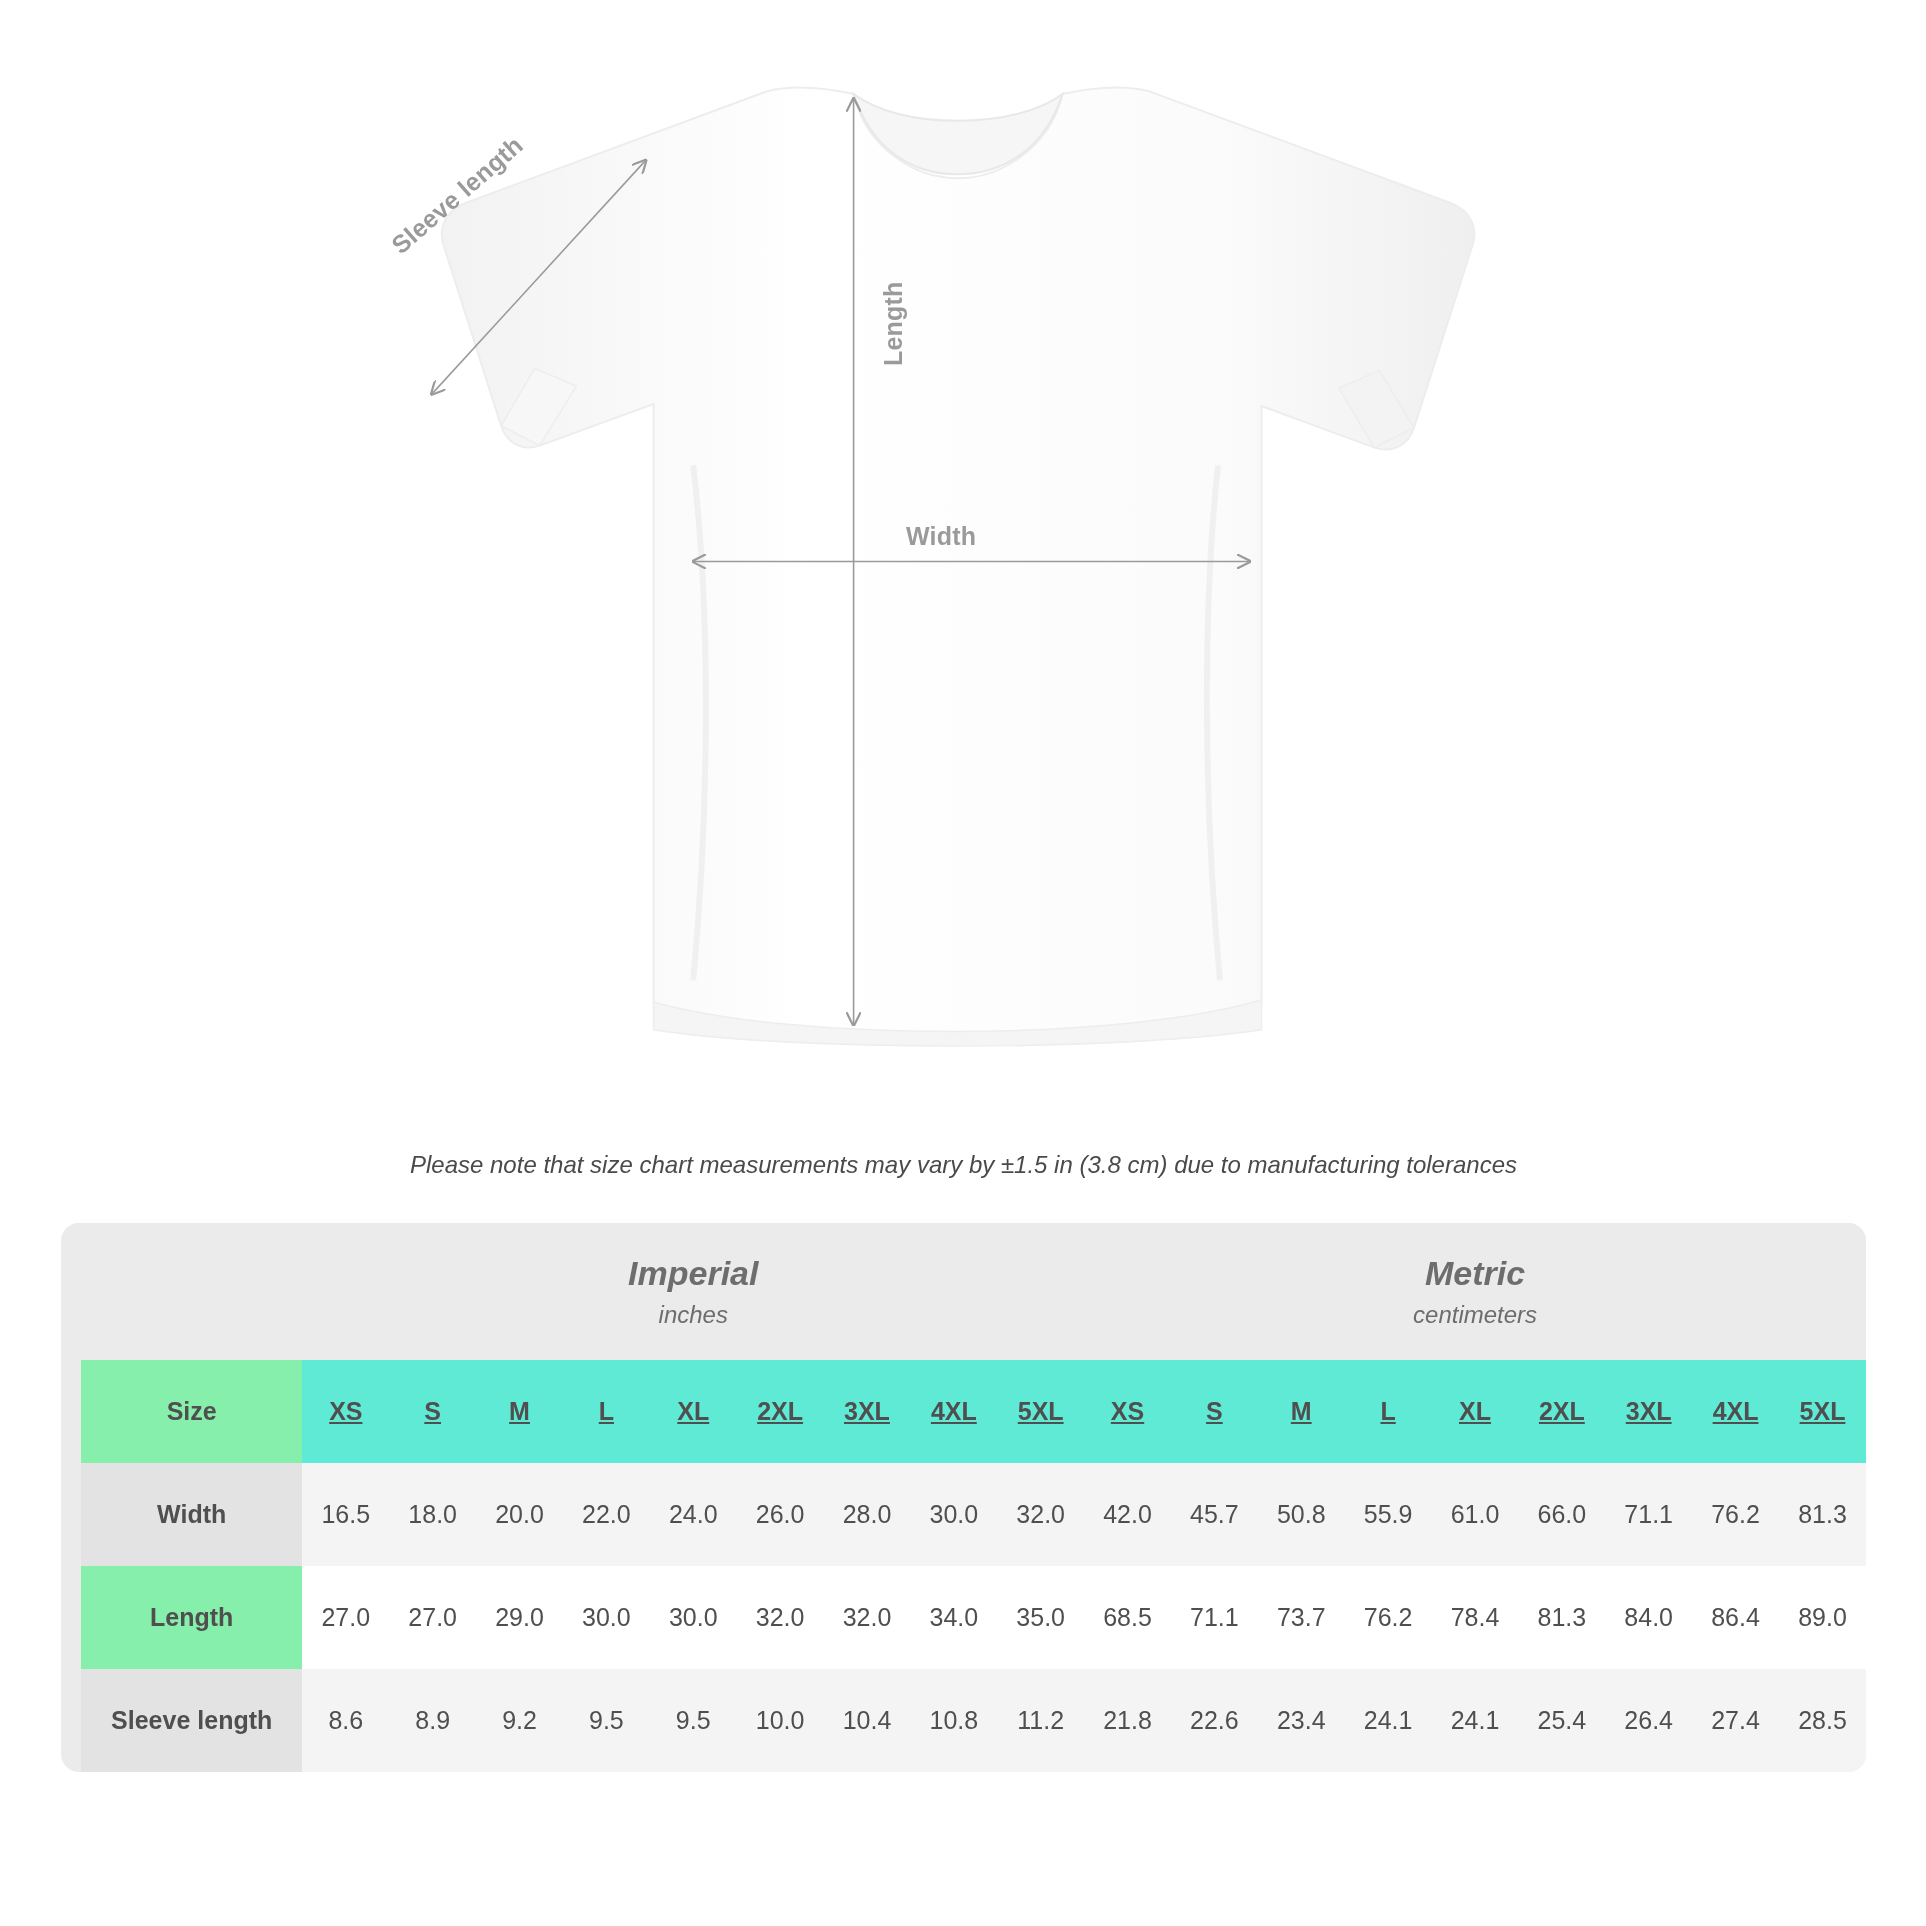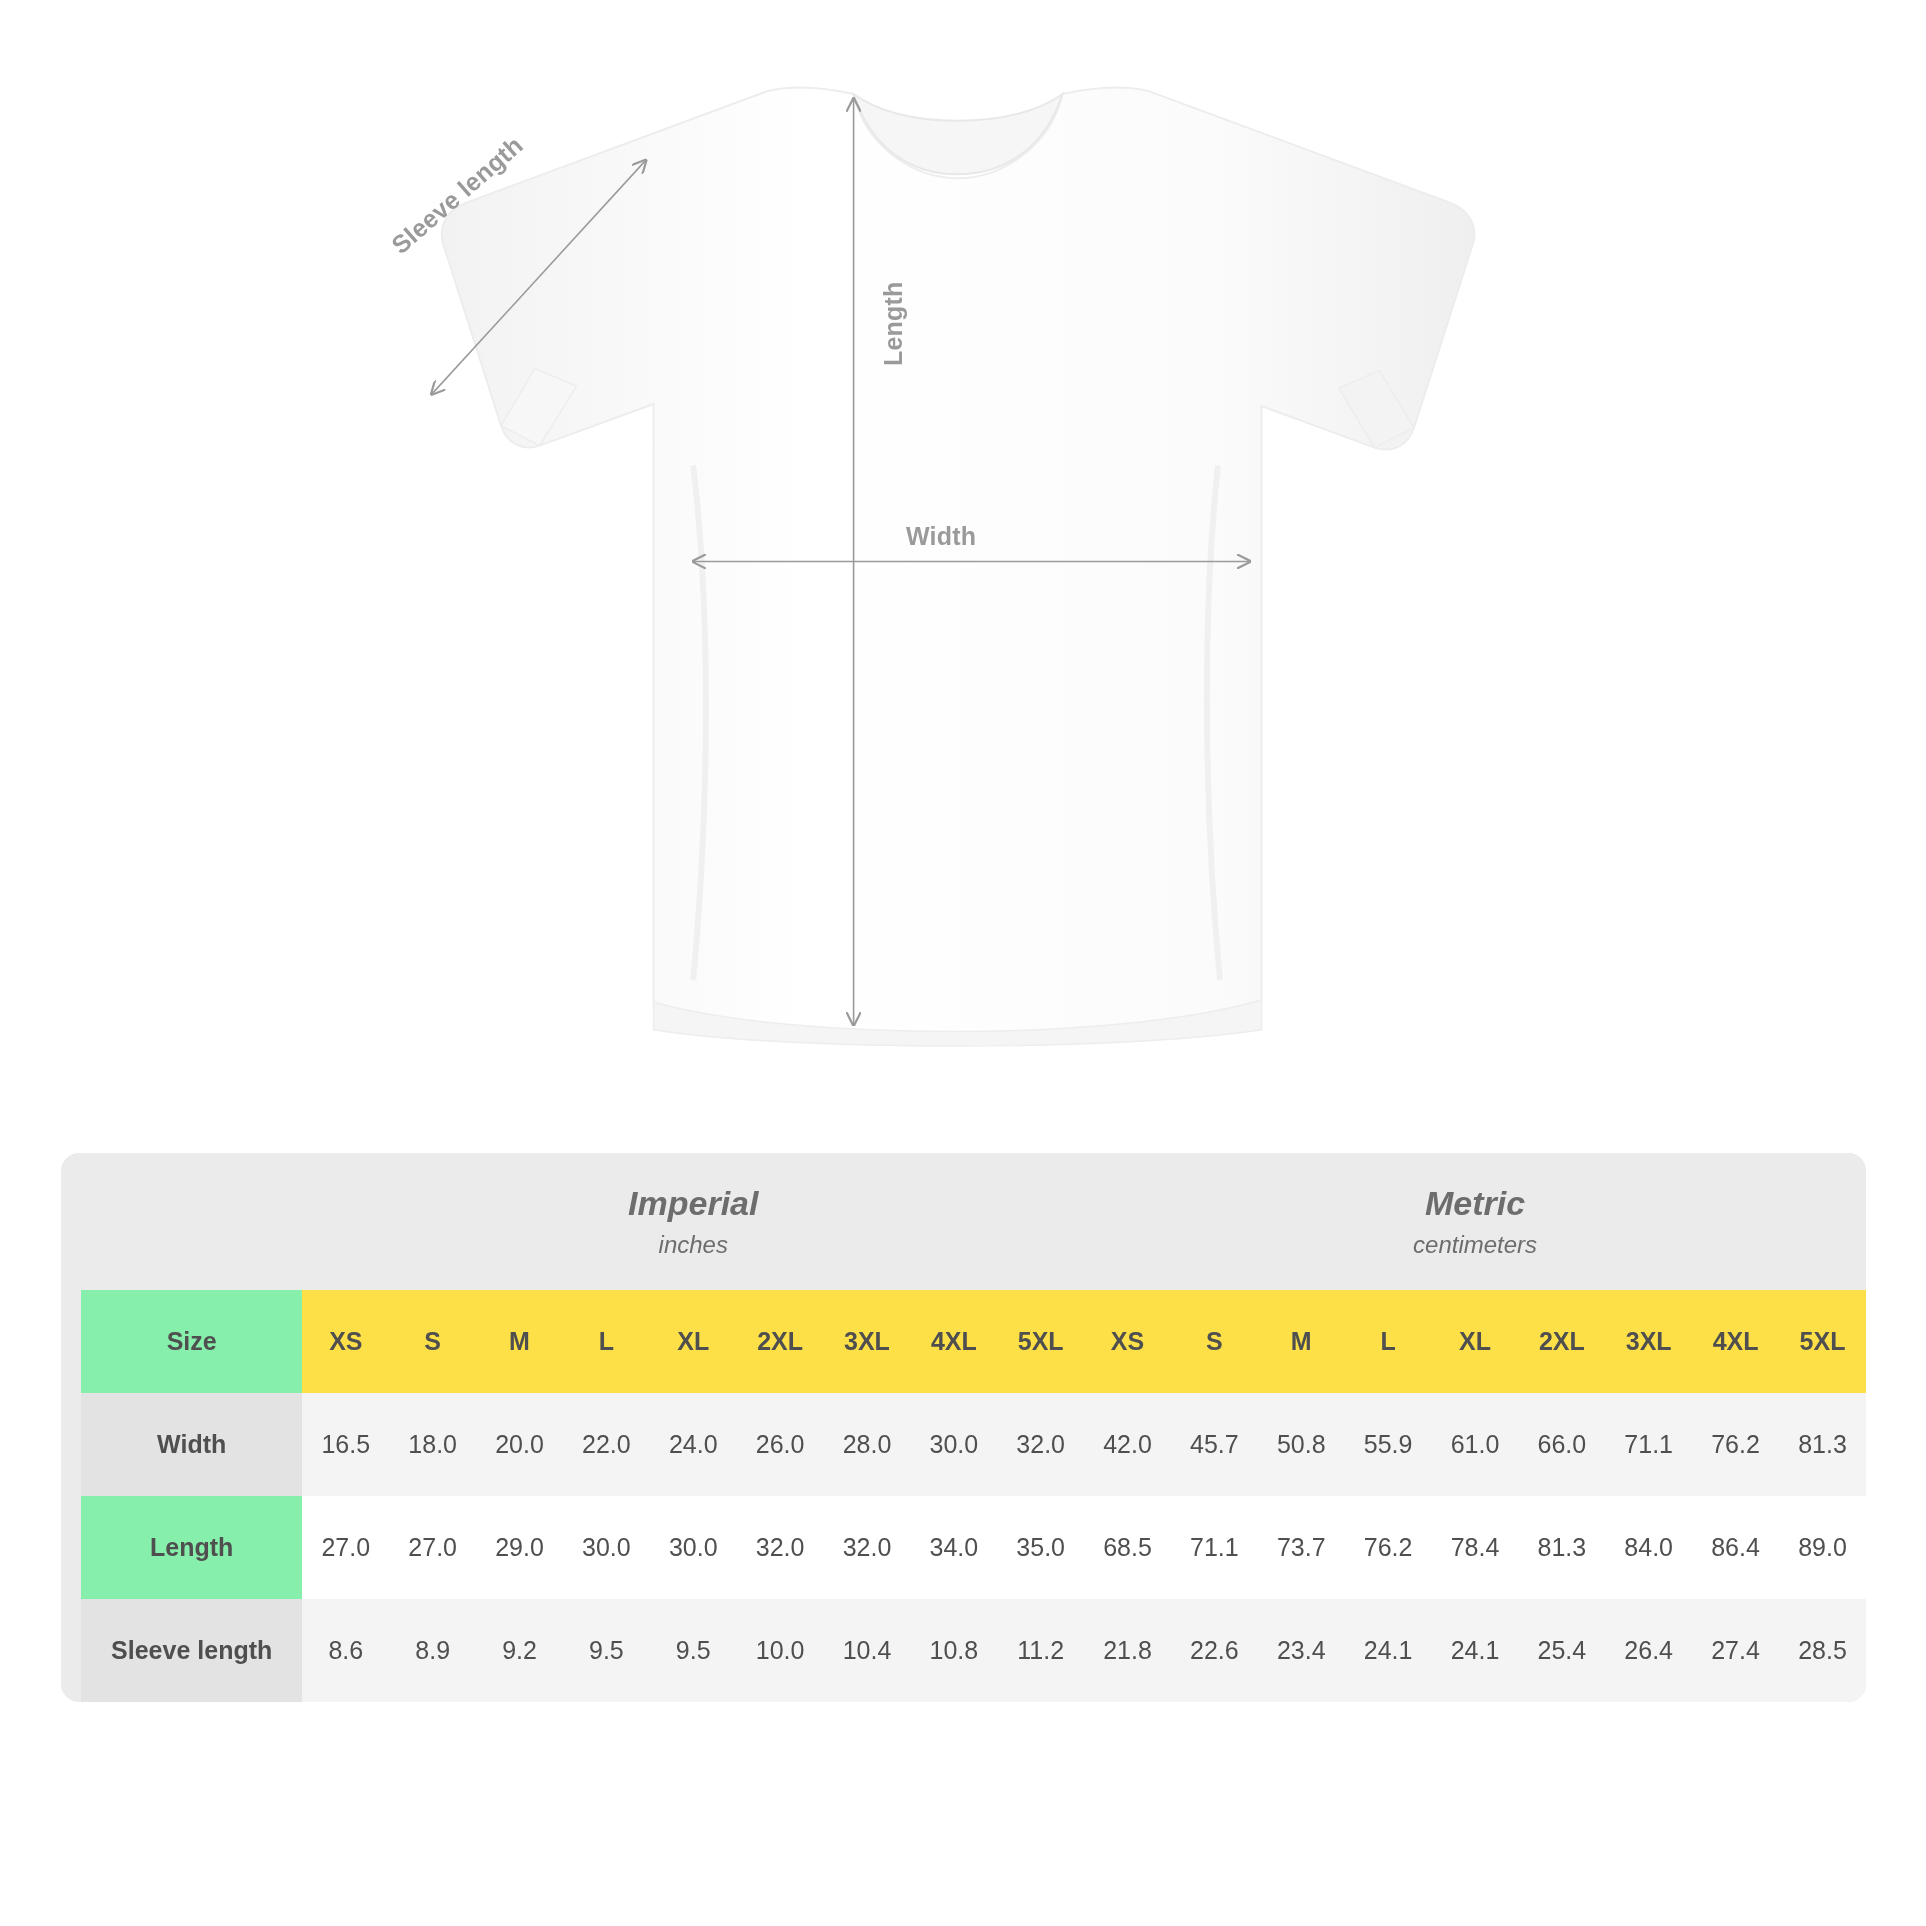--- a/index.html
+++ b/index.html
@@ -121,26 +121,27 @@
   }
   .rowhead {
     height: 103px;
     background: #86efac;
     font-weight: bold;
     color: #4a4a4a;
     font-size: 26px;
     border-top: 2px solid #ebebeb;
   }
   .size-head-cell {
-    background: #fde047;
+    background: #5eead4;
     font-weight: bold;
     color: #4a4a4a;
     font-size: 26px;
     height: 103px;
     border-left: 2px solid #dcdcdc;
+    text-decoration: underline;
   }
   .size-head-cell.first { border-left: none; }
   .rowhead.alt { background: #e3e3e3; }
   .cell.alt { background: #f4f4f4; }
   .col-first { border-left: none; }
 </style>
 </head>
 <body>
 
 <div class="page">
@@ -205,20 +206,21 @@
         <line x1="436" y1="398" x2="652" y2="162" marker-start="url(#arrTail)" marker-end="url(#arrHead)"></line>
       </g>
     </svg>
 
     <div class="dim-label label-sleeve">Sleeve length</div>
     <div class="dim-label label-length">Length</div>
     <div class="dim-label label-width">Width</div>
   </div>
 
   <div class="title-block">
+    <div class="chart-note">Please note that size chart measurements may vary by ±1.5 in (3.8 cm) due to manufacturing tolerances</div>
   </div>
 
   <div class="table-wrap">
     <table class="size-table">
       <colgroup>
         <col style="width:12.4%">
         <col span="18" style="width:4.866%">
       </colgroup>
       <tbody>
 

